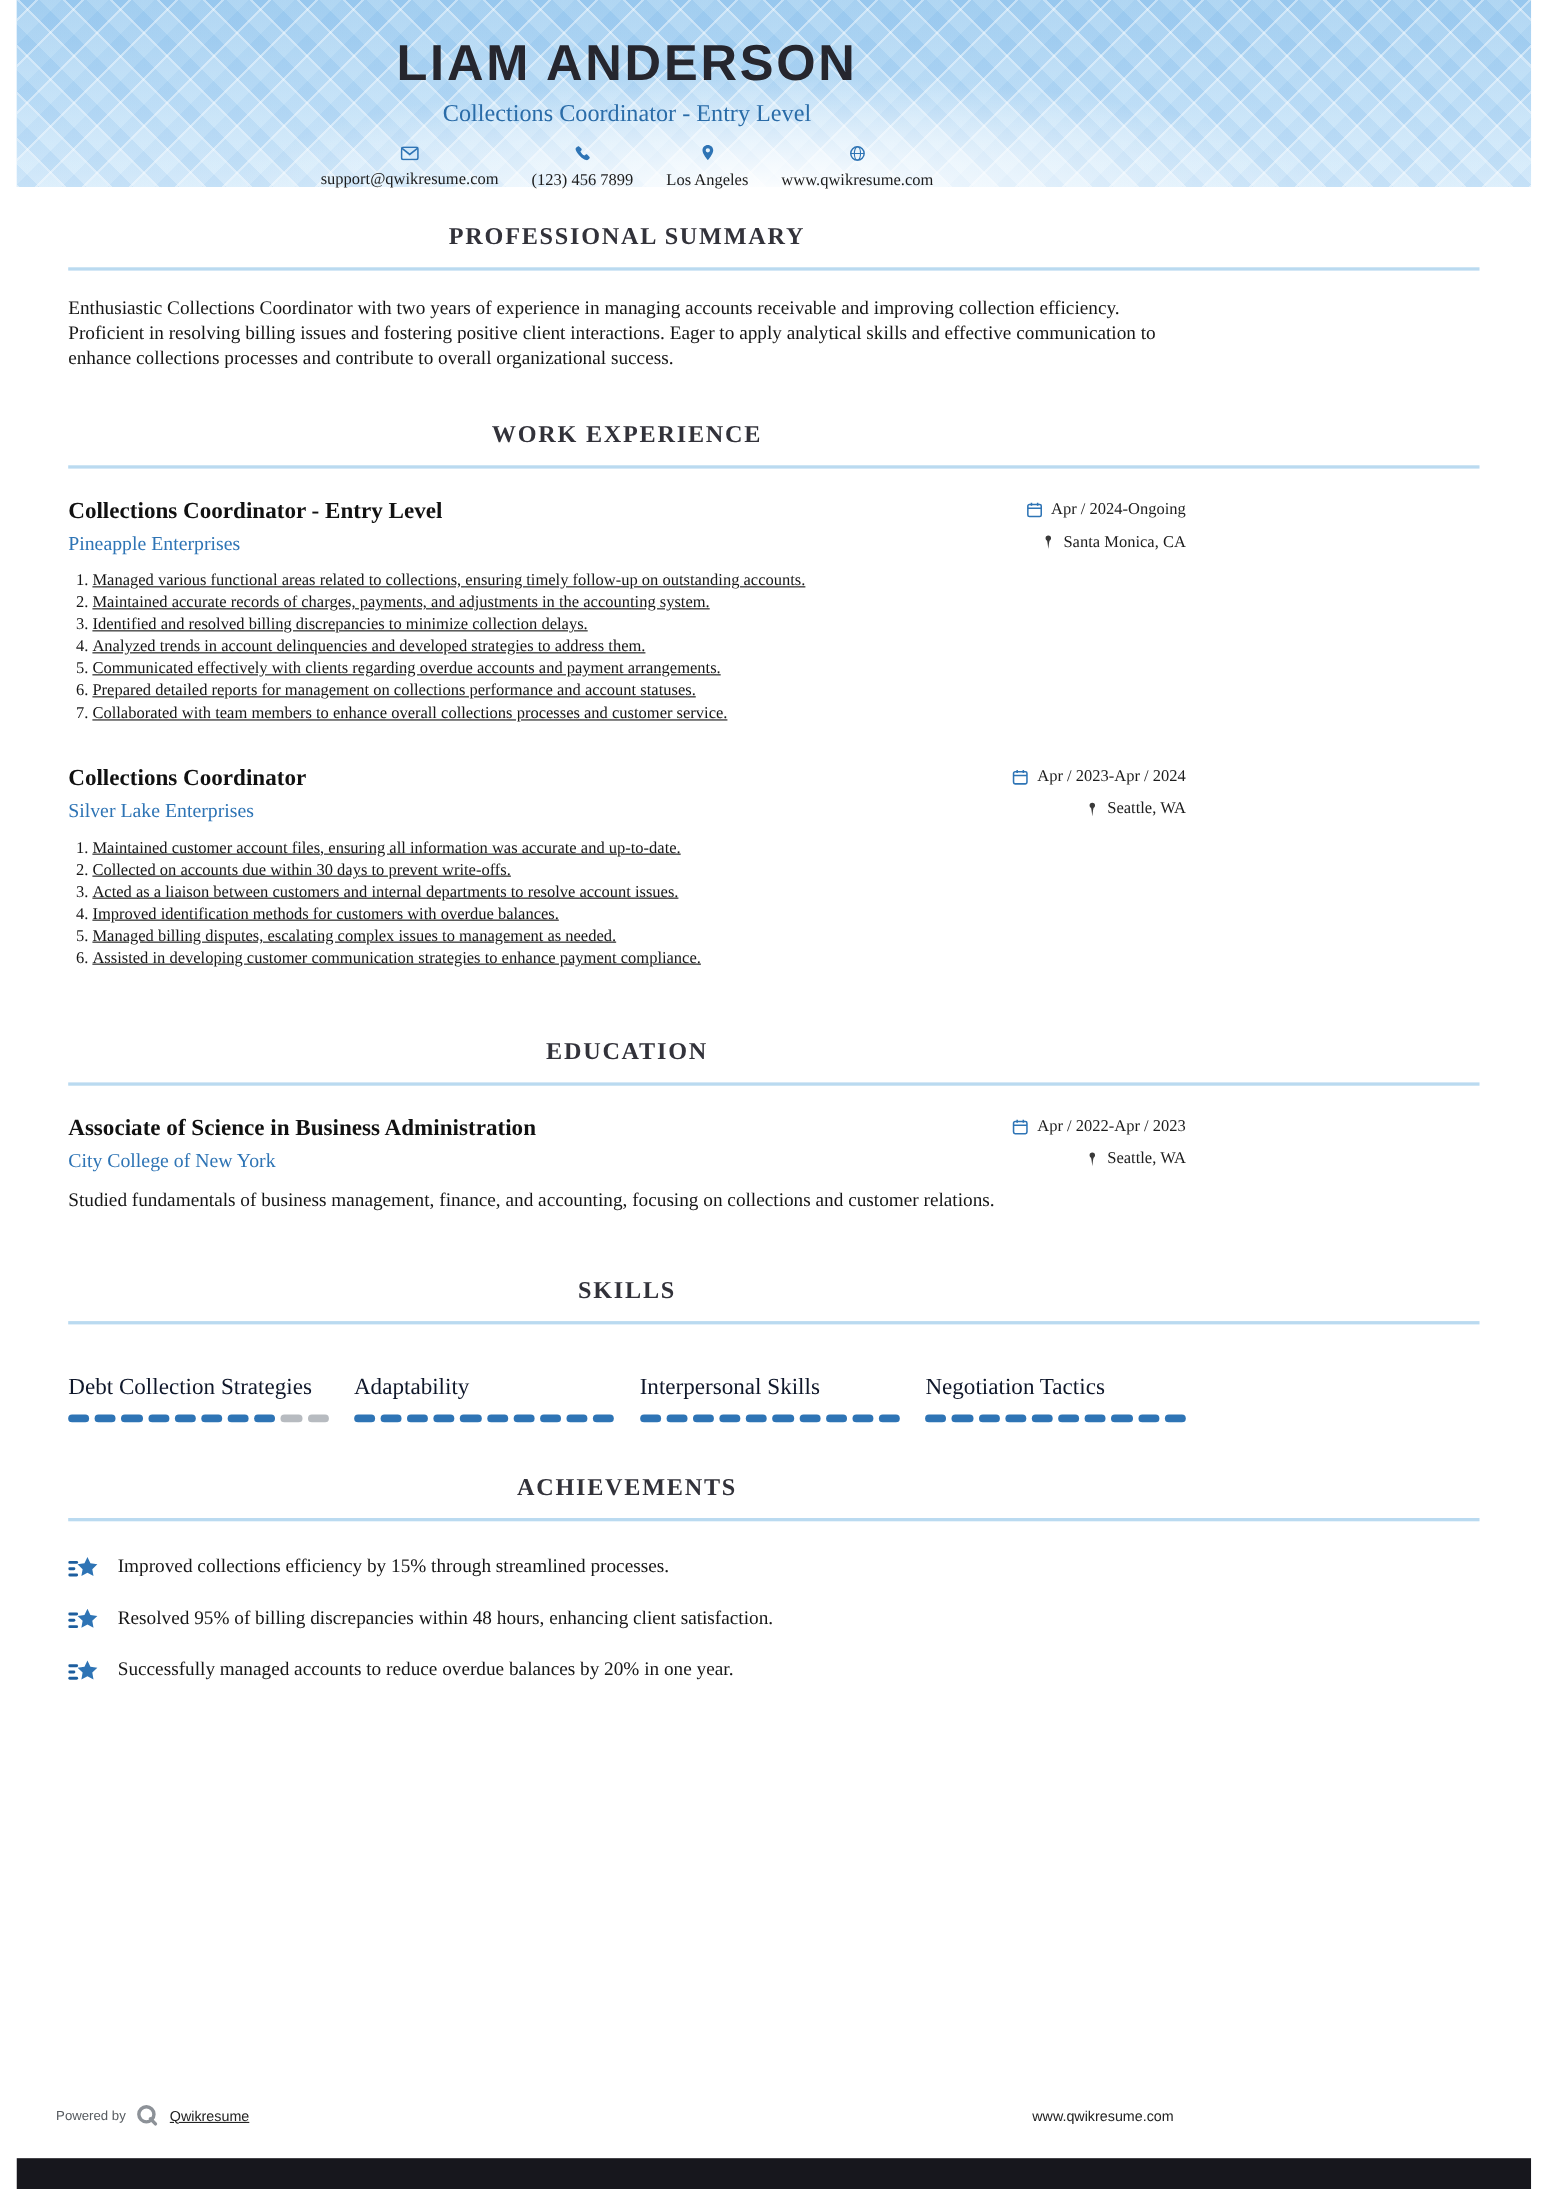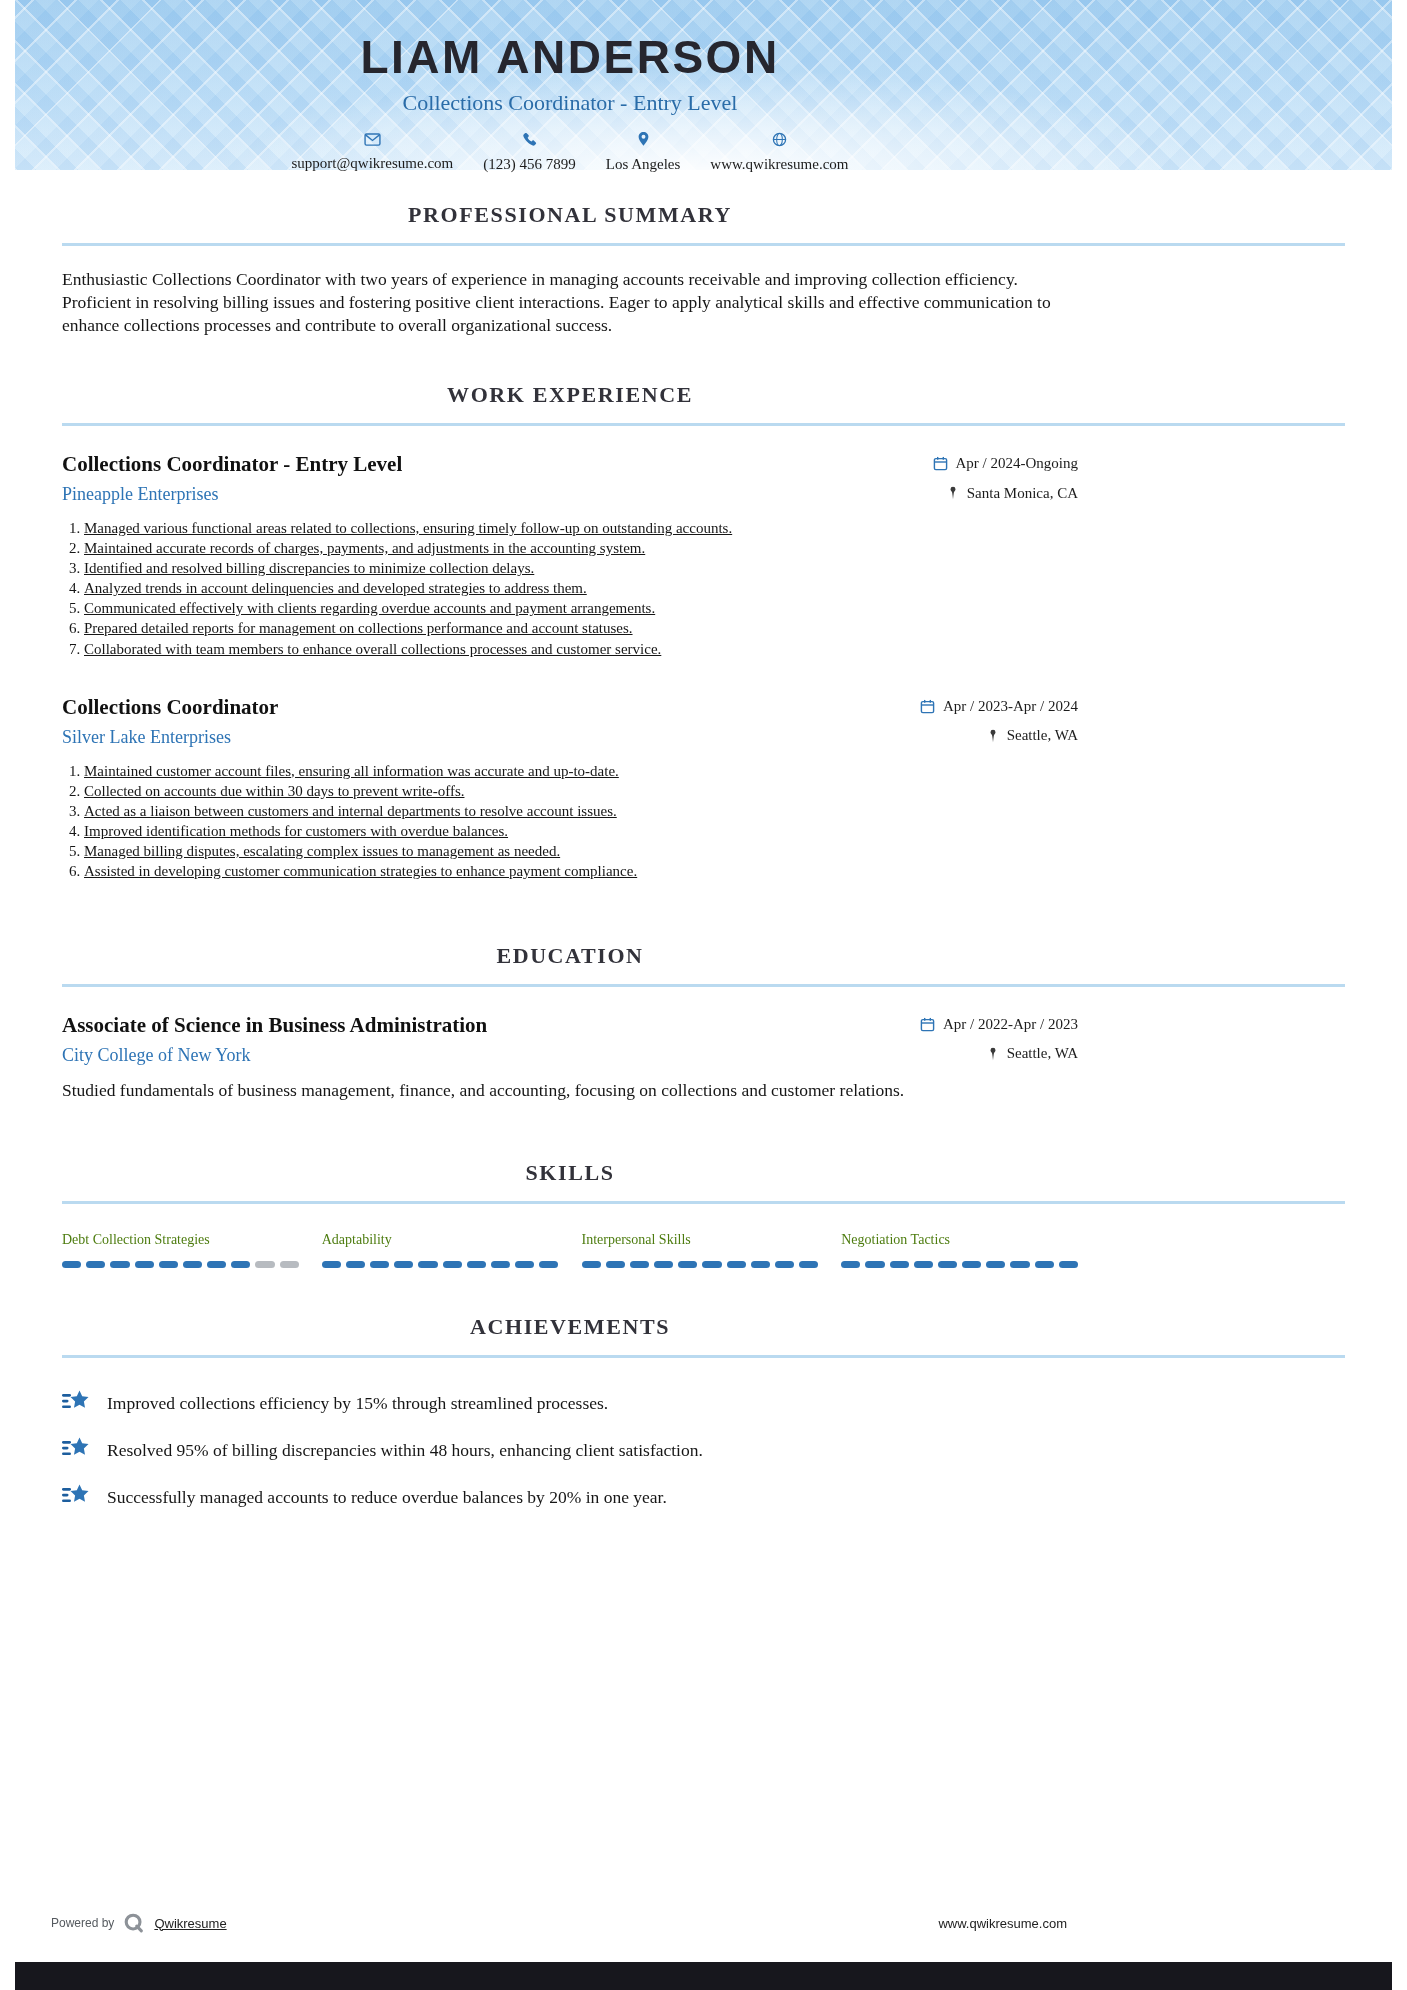--- a/index.html
+++ b/index.html
@@ -47,28 +47,28 @@
   .entry-title { font-size:21px; font-weight:600; color:#111111; }
   .meta { font-size:15px; color:#1c1c1c; display:inline-flex; align-items:center; gap:8px; white-space:nowrap;padding-left:46px; }
   .company-row { margin-top:7px; }
   .company { font-size:18px; color:#2e74b5; }
   ol.bullets { margin-top:14px; padding-left:22px; font-size:15px; line-height:1.27;text-decoration:underline; }
   ol.bullets li { margin-bottom:1px; }
   .edu-desc { margin-top:13px; font-size:17.5px; line-height:1.3; }
 
   
   .skills-grid { margin-top:28px; display:grid; grid-template-columns:repeat(4,1fr); gap:23px; }
-  .skill-label { font-size:14px; color:#4d7c0f; }
+  .skill-label { font-size:21px; color:#0f172a;margin-top:16px; }
   .skill-bar { margin-top:13px; display:flex; gap:5px; }
   .dash { flex:1; height:7px; border-radius:3.5px; background:#2e74b5; }
   .dash.empty { background:#b7bbc0; }
 
   
   .achievements-list { margin-top:30px; }
-  .achievement { display:flex; align-items:flex-end; gap:17px; margin-bottom:21px; }
+  .achievement { display:flex; align-items:flex-start; gap:17px; margin-bottom:21px; }
   .achievement-text { font-size:17.5px; }
 
   
   .footer { position:absolute; left:36px; width:1016px; bottom:56px; display:flex; justify-content:space-between; align-items:center; }
   .footer-left { display:flex; align-items:center; gap:9px; }
   .powered-by { font-family:"Liberation Sans", sans-serif; font-size:12px; color:#555a5f; }
   .brand-link { font-family:"Liberation Sans", sans-serif; font-size:13px; color:#222222; text-decoration:underline; cursor:pointer; }
   .footer-site { font-family:"Liberation Sans", sans-serif; font-size:13px; color:#222222; }
   .bottom-bar { position:absolute; left:0; bottom:0; width:100%; height:28px; background:#17171d; }
 </style>

